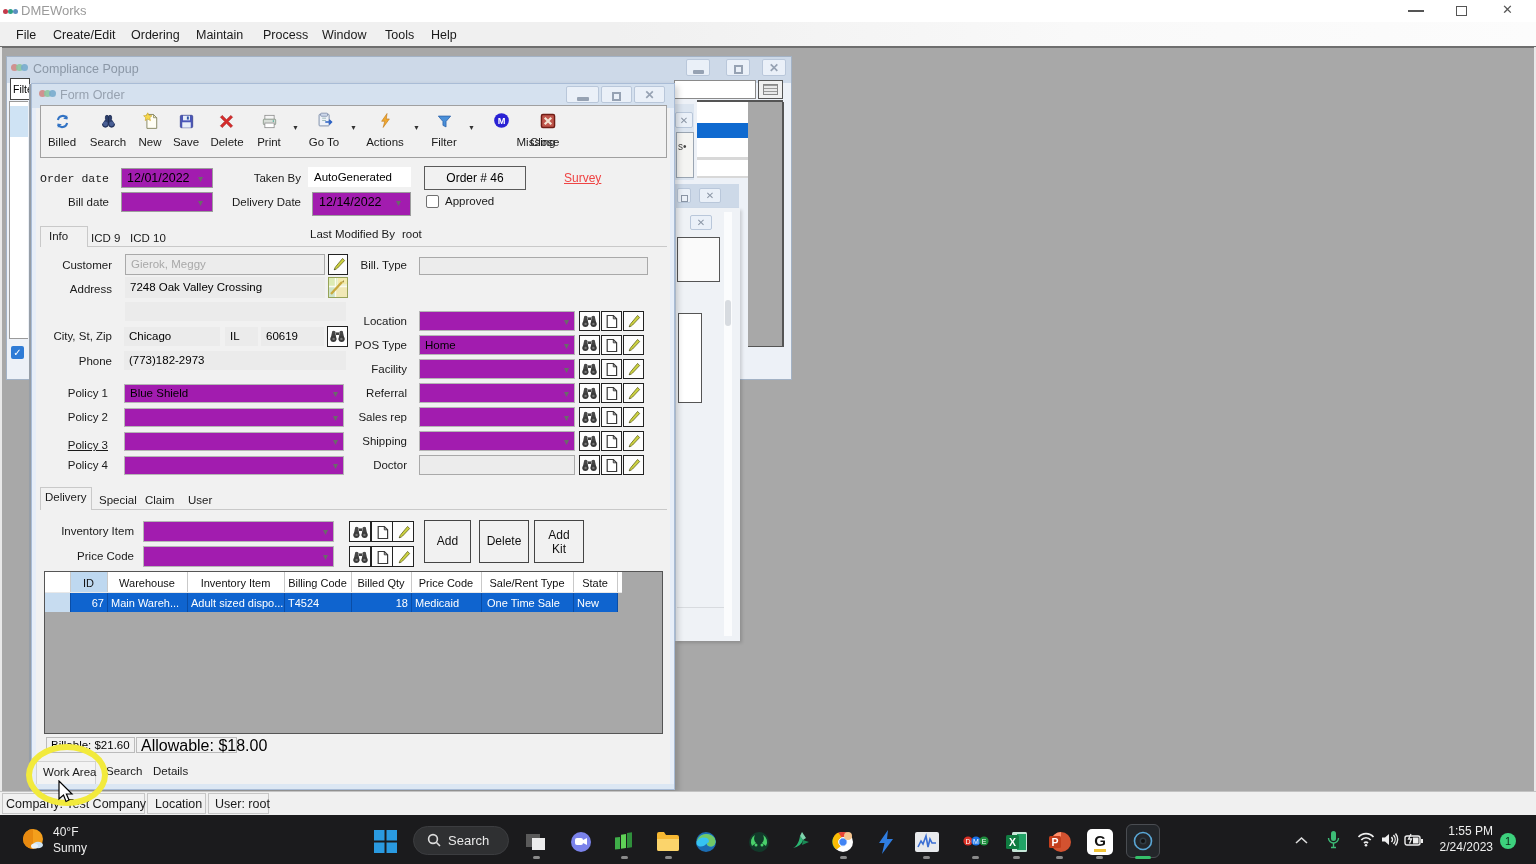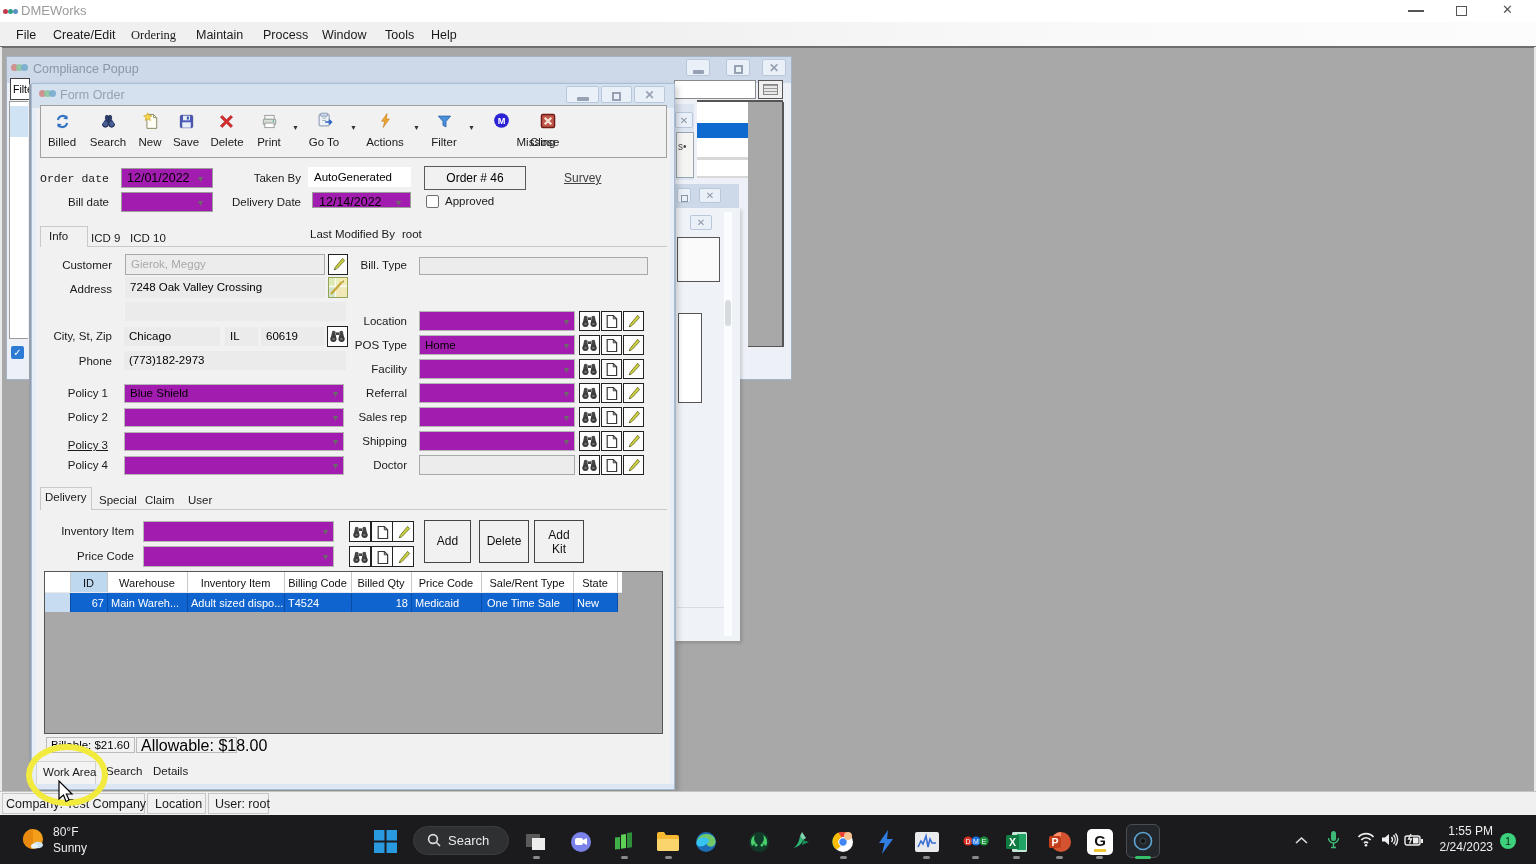--- a/index.html
+++ b/index.html
@@ -28,21 +28,21 @@
     <span style="left:10px;top:0;width:5px;height:5px;border-radius:50%;background:#5b8fc0;"></span>
   </div>
   <div style="left:21px;top:3px;font-size:13px;color:#9a9a9a;">DMEWorks</div>
   <div style="left:1408px;top:10px;width:16px;height:2px;background:#555;"></div>
   <div style="left:1456px;top:6px;width:11px;height:10px;border:1px solid #555;"></div>
   <div style="left:1502px;top:2px;font-size:13px;color:#555;">✕</div>
 
   <div style="left:0;top:22px;width:1536px;height:24px;background:linear-gradient(90deg,#f0f0f0 0%,#f0f0f0 40%,#f9f9f9 70%,#fcfcfc 100%);"></div>
   <div class="lb" style="left:16px;top:28px;font-size:12.5px;">File</div>
   <div class="lb" style="left:53px;top:28px;font-size:12.5px;">Create/Edit</div>
-  <div class="lb" style="left:131px;top:28px;font-size:12.5px;font-family:Liberation Serif, serif;">Ordering</div>
+  <div class="lb" style="left:131px;top:28px;font-size:12.5px;">Ordering</div>
   <div class="lb" style="left:196px;top:28px;font-size:12.5px;">Maintain</div>
   <div class="lb" style="left:263px;top:28px;font-size:12.5px;">Process</div>
   <div class="lb" style="left:322px;top:28px;font-size:12.5px;">Window</div>
   <div class="lb" style="left:385px;top:28px;font-size:12.5px;">Tools</div>
   <div class="lb" style="left:431px;top:28px;font-size:12.5px;">Help</div>
 
   <div style="left:0;top:46px;width:1536px;height:745px;background:#a8a8a8;border-top:2px solid #6e6e6e;"></div>
   <div style="left:0;top:47px;width:2px;height:744px;background:#e9e9e9;"></div>
   <div style="left:1534px;top:47px;width:2px;height:744px;background:#e9e9e9;"></div>
 
@@ -195,26 +195,26 @@
       <div class="lb" style="left:530px;top:136px;width:34px;">Close</div>
     </div>
 
     <div id="hdrrows">
       <div class="lb rl" style="left:39px;top:172px;width:70px;font-family:Liberation Mono, monospace;">Order date</div>
       <div class="cb" style="left:121px;top:168px;width:92px;height:20px;font-size:12px;line-height:18px;padding-left:5px;font-size:12.5px;">12/01/2022</div>
       <div class="chev" style="left:198px;top:174px;">▾</div>
       <div class="lb rl" style="left:231px;top:172px;width:70px;">Taken By</div>
       <div style="left:308px;top:167px;width:103px;height:20px;background:#fff;font-size:11.5px;line-height:20px;padding-left:6px;">AutoGenerated</div>
       <div style="left:424px;top:166px;width:102px;height:24px;border:1px solid #5a5a5a;background:#f1f1f1;font-size:12px;line-height:22px;text-align:center;">Order # 46</div>
-      <div style="left:564px;top:171px;font-size:12px;color:#404040;text-decoration:underline;">Survey</div>
+      <div style="left:564px;top:171px;font-size:12px;color:#ef4444;text-decoration:underline;">Survey</div>
       <div class="lb rl" style="left:39px;top:196px;width:70px;">Bill date</div>
       <div class="cb" style="left:121px;top:192px;width:92px;height:20px;"></div>
       <div class="chev" style="left:198px;top:198px;">▾</div>
       <div class="lb rl" style="left:231px;top:196px;width:70px;">Delivery Date</div>
-      <div class="cb" style="left:312px;top:192px;width:99px;height:16px;font-size:12px;line-height:18px;padding-left:6px;font-size:12.5px;">12/14/2022</div>
+      <div class="cb" style="left:312px;top:192px;width:99px;height:24px;font-size:12px;line-height:18px;padding-left:6px;font-size:12.5px;">12/14/2022</div>
       <div class="chev" style="left:396px;top:198px;">▾</div>
       <div style="left:426px;top:195px;width:13px;height:13px;background:#fff;border:1px solid #707070;border-radius:2px;"></div>
       <div class="lb" style="left:445px;top:195px;">Approved</div>
     </div>
 
     <div id="infotabs">
       <div style="left:40px;top:226px;width:48px;height:21px;background:#f1f1f1;border:1px solid #c9c9c9;border-bottom:none;"></div>
       <div class="lb" style="left:49px;top:230px;">Info</div>
       <div class="lb" style="left:91px;top:232px;">ICD 9</div>
       <div class="lb" style="left:130px;top:232px;">ICD 10</div>
@@ -534,21 +534,21 @@
 
   <div id="taskbar" style="left:0;top:815px;width:1536px;height:49px;background:#1b1b1d;"></div>
   <div id="tbitems">
 
     <svg style="left:21px;top:826px;" width="26" height="28" viewBox="0 0 26 28">
         <circle cx="12" cy="13" r="10" fill="#f49f1c"></circle>
         <path d="M12 3 a10 10 0 0 0 0 20 Z" fill="#e88a10"></path>
         <ellipse cx="17" cy="19" rx="5" ry="3.2" fill="#cfe3f2"></ellipse>
         <ellipse cx="13.5" cy="20" rx="3.5" ry="2.6" fill="#e8f2fa"></ellipse>
       </svg>
-    <div style="left:53px;top:825px;font-size:12px;color:#eee;">80°F</div>
+    <div style="left:53px;top:825px;font-size:12px;color:#eee;">40°F</div>
     <div style="left:53px;top:841px;font-size:12px;color:#eee;">Sunny</div>
 
     <svg style="left:374px;top:830px;" width="23" height="23" viewBox="0 0 23 23">
         <rect x="0" y="0" width="10.5" height="10.5" fill="#2a9ae0"></rect>
         <rect x="12.5" y="0" width="10.5" height="10.5" fill="#2a9ae0"></rect>
         <rect x="0" y="12.5" width="10.5" height="10.5" fill="#2a9ae0"></rect>
         <rect x="12.5" y="12.5" width="10.5" height="10.5" fill="#2a9ae0"></rect>
       </svg>
 
     <div style="left:413px;top:826px;width:96px;height:29px;background:#2f3032;border:1px solid #3c3d40;border-radius:15px;"></div>

